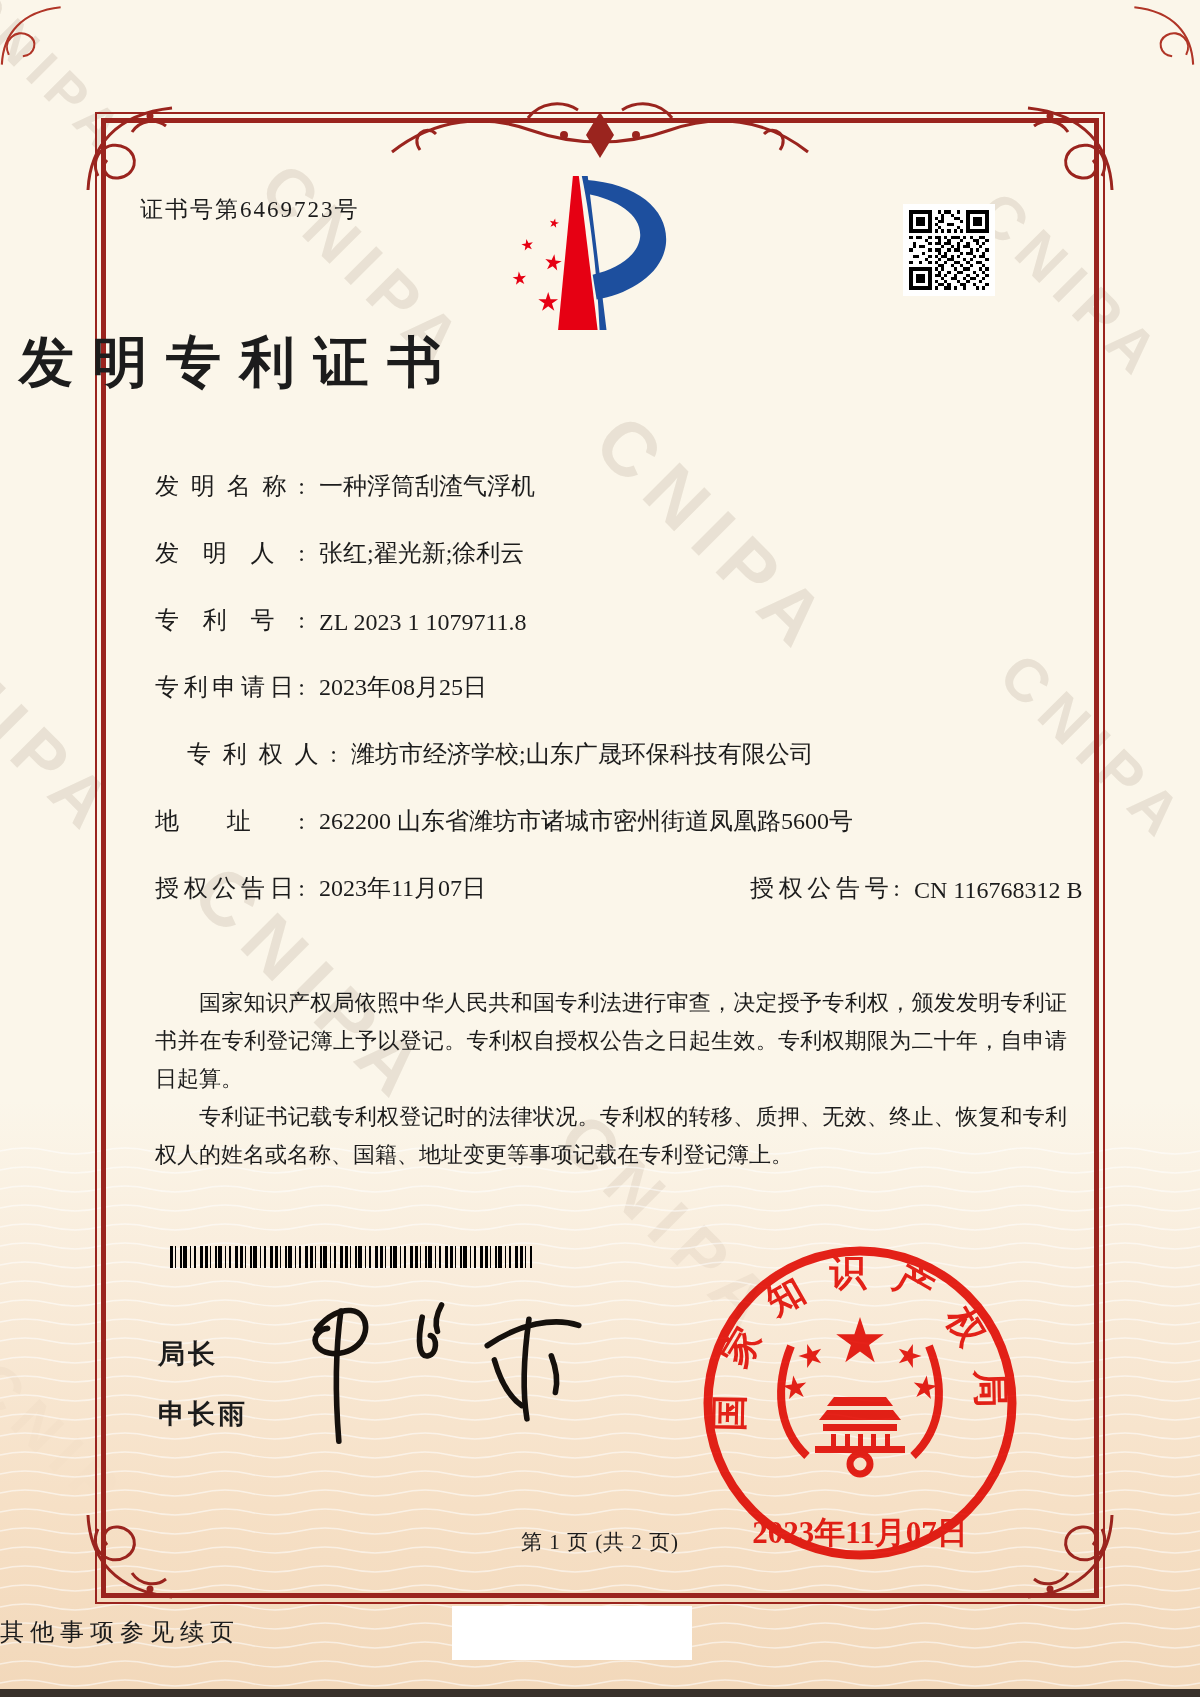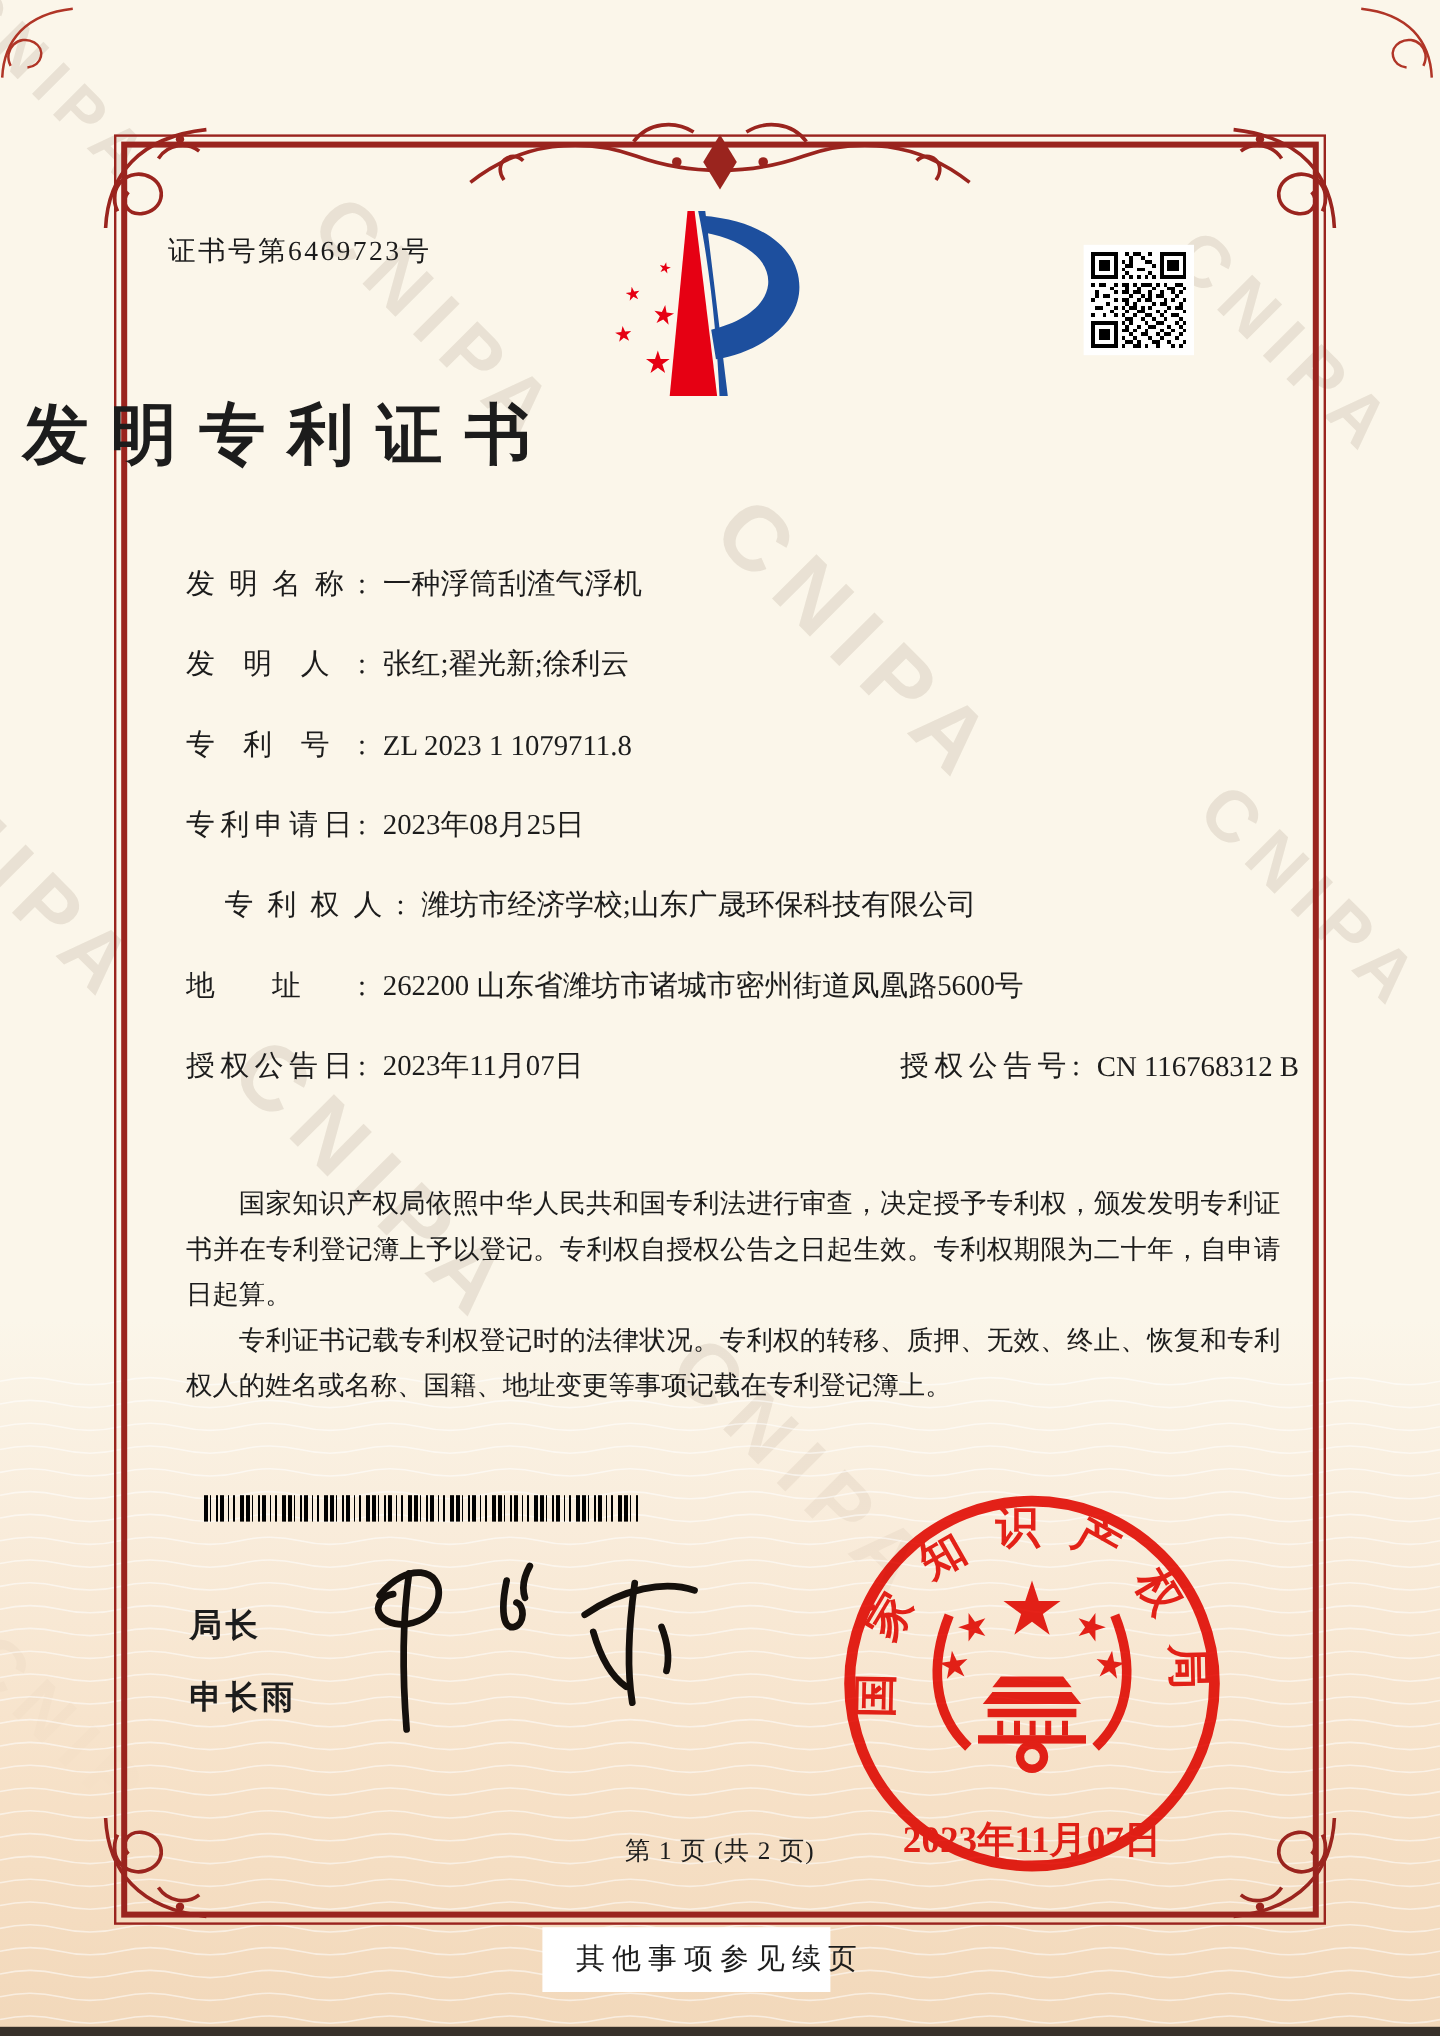--- a/index.html
+++ b/index.html
@@ -68,21 +68,21 @@
   .signature{position:absolute; left:288px; top:1282px; mix-blend-mode:multiply;}
   
   .seal{position:absolute; left:695px; top:1238px; mix-blend-mode:multiply; opacity:0.95;}
   .seal text{font-family:"Liberation Serif","DejaVu Serif",serif; font-weight:bold;}
   
   .page-number{position:absolute; left:0; top:1528px; width:100%; text-align:center; font-size:21px; letter-spacing:1px;}
   .footer-strip{
     position:absolute; left:452px; top:1606px; width:240px; height:54px; background:#fff;
   }
   .continuation{
-    position:absolute; left:0; top:1616px; width:1200px; text-align:center;
+    position:absolute; left:0; top:1616px; width:1200px; 
     font-size:24px; letter-spacing:6px;
   }
   .bottom-edge{position:absolute; left:0; bottom:0; width:1200px; height:8px; background:#38312a;}
 </style>
 </head>
 <body>
 
 <div class="page">
 
   <span class="wm" style="left:-10px; top:-28px; font-size:54px;">CNIPA</span>

